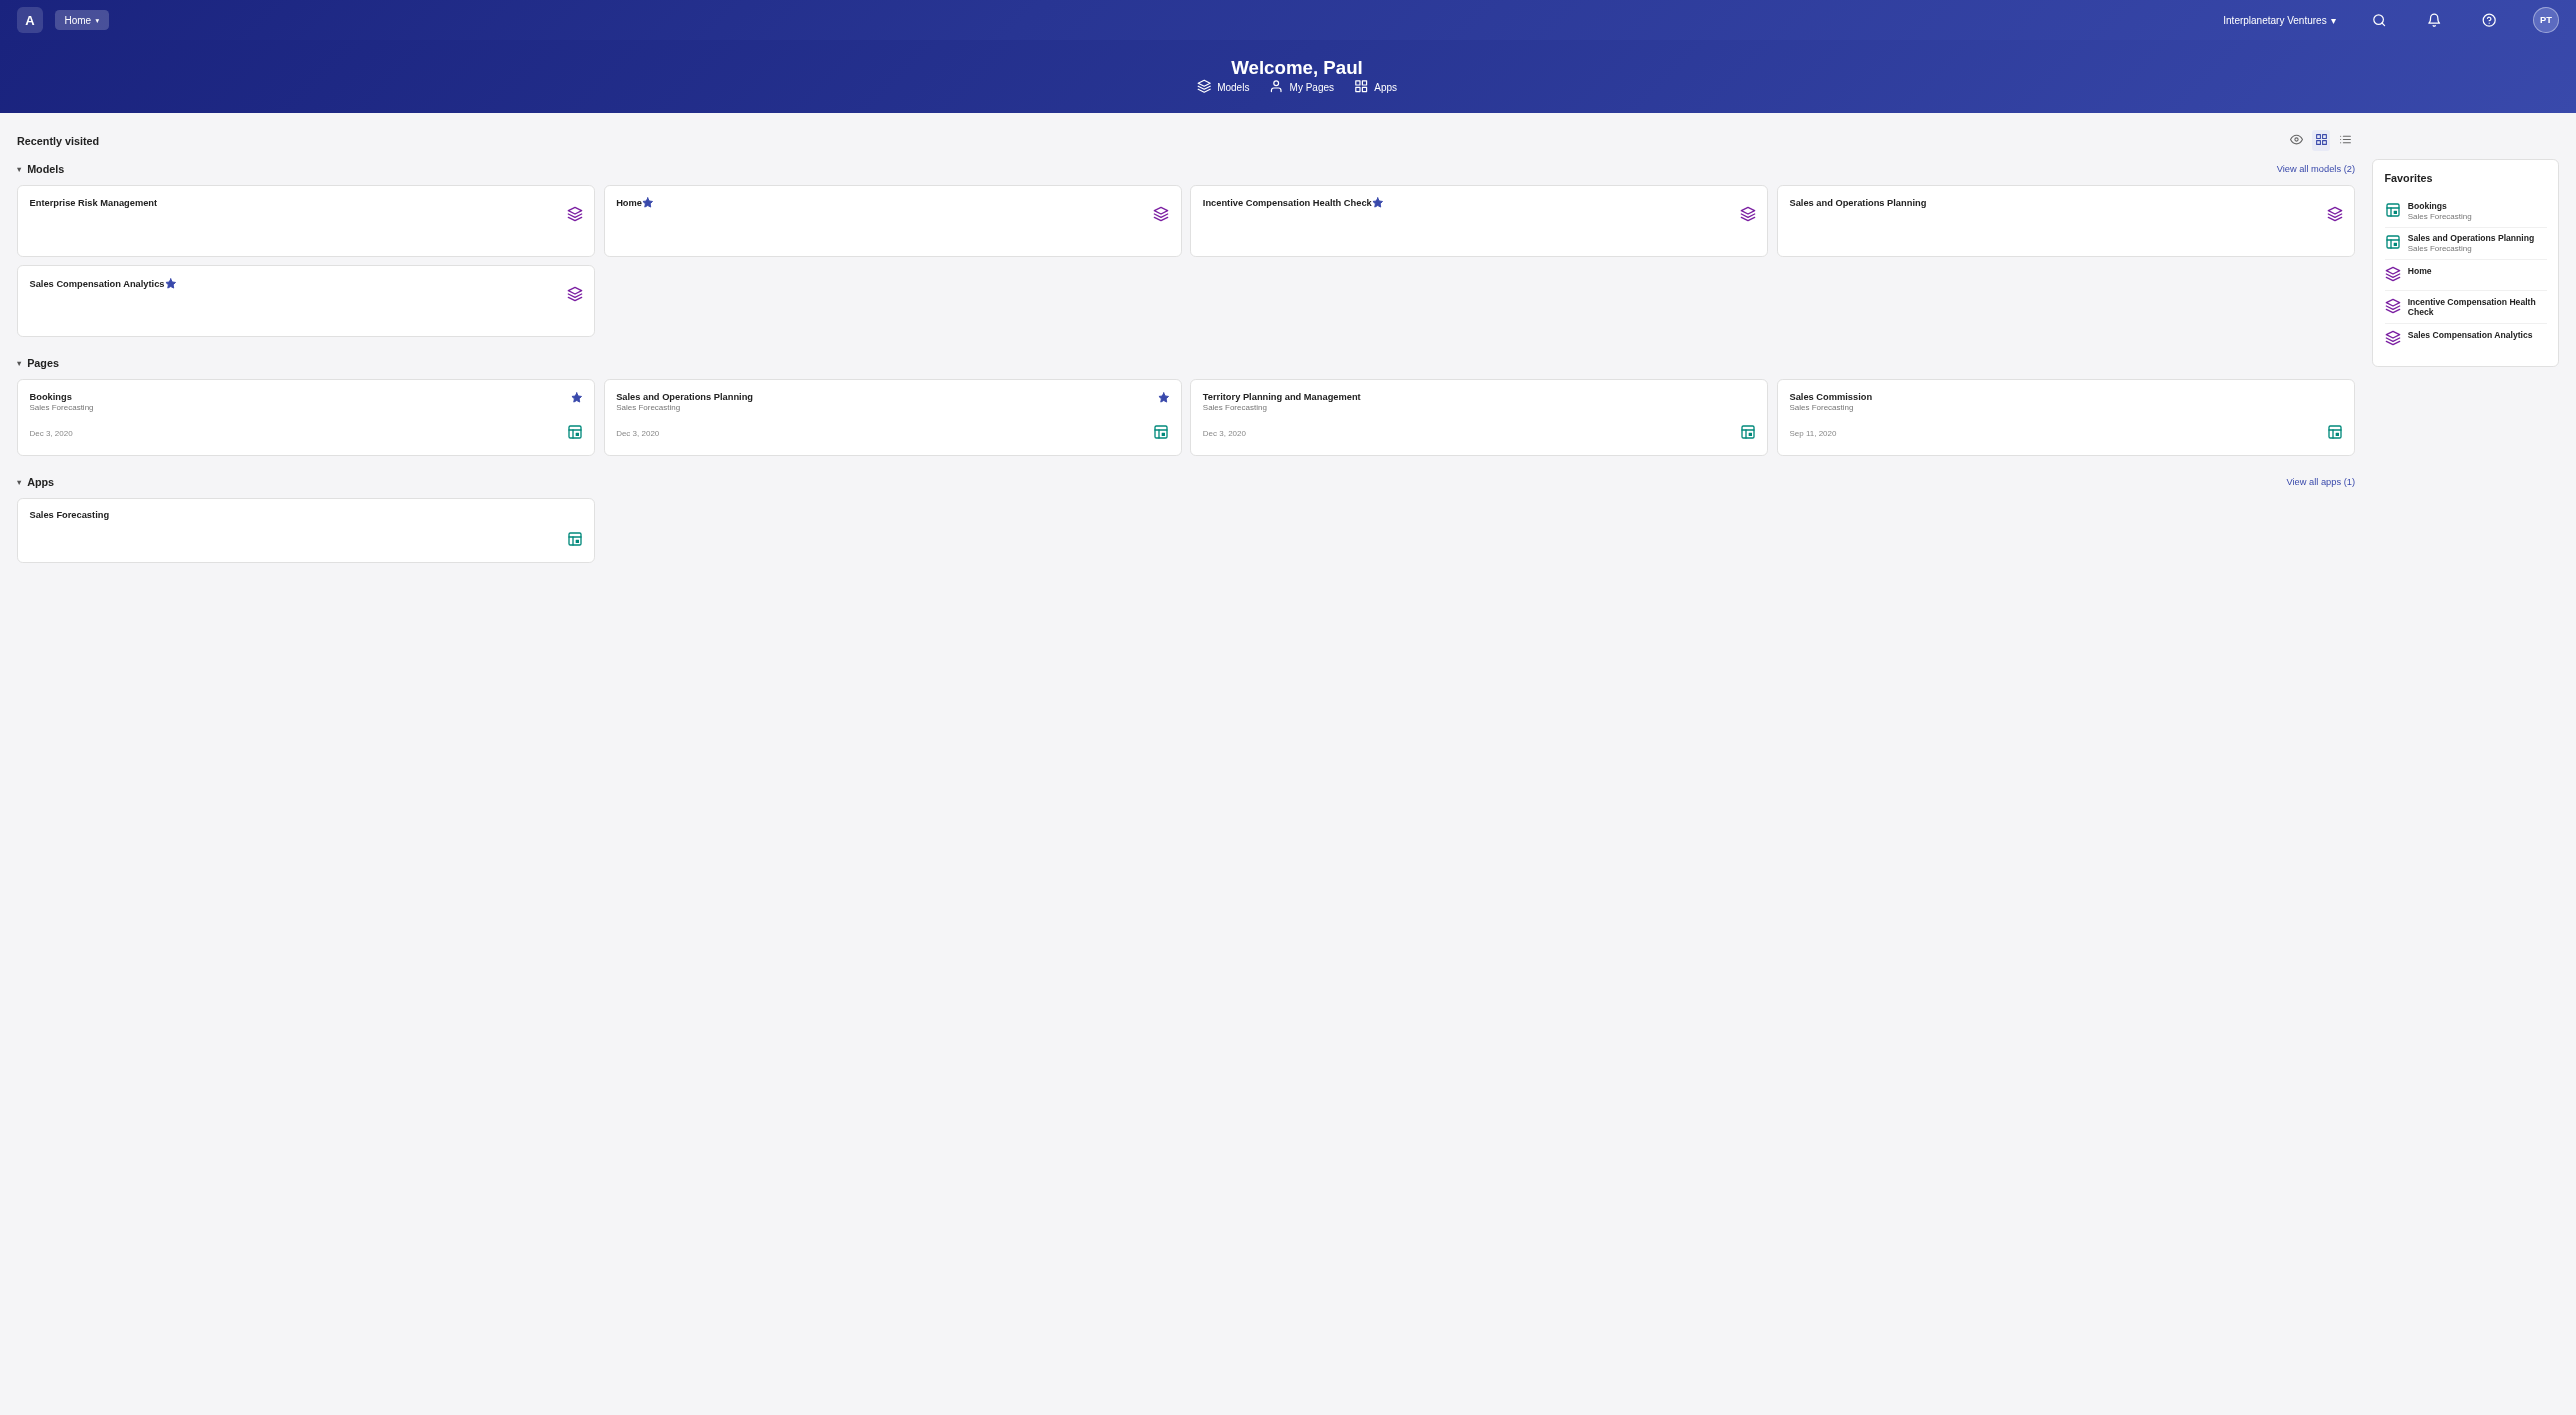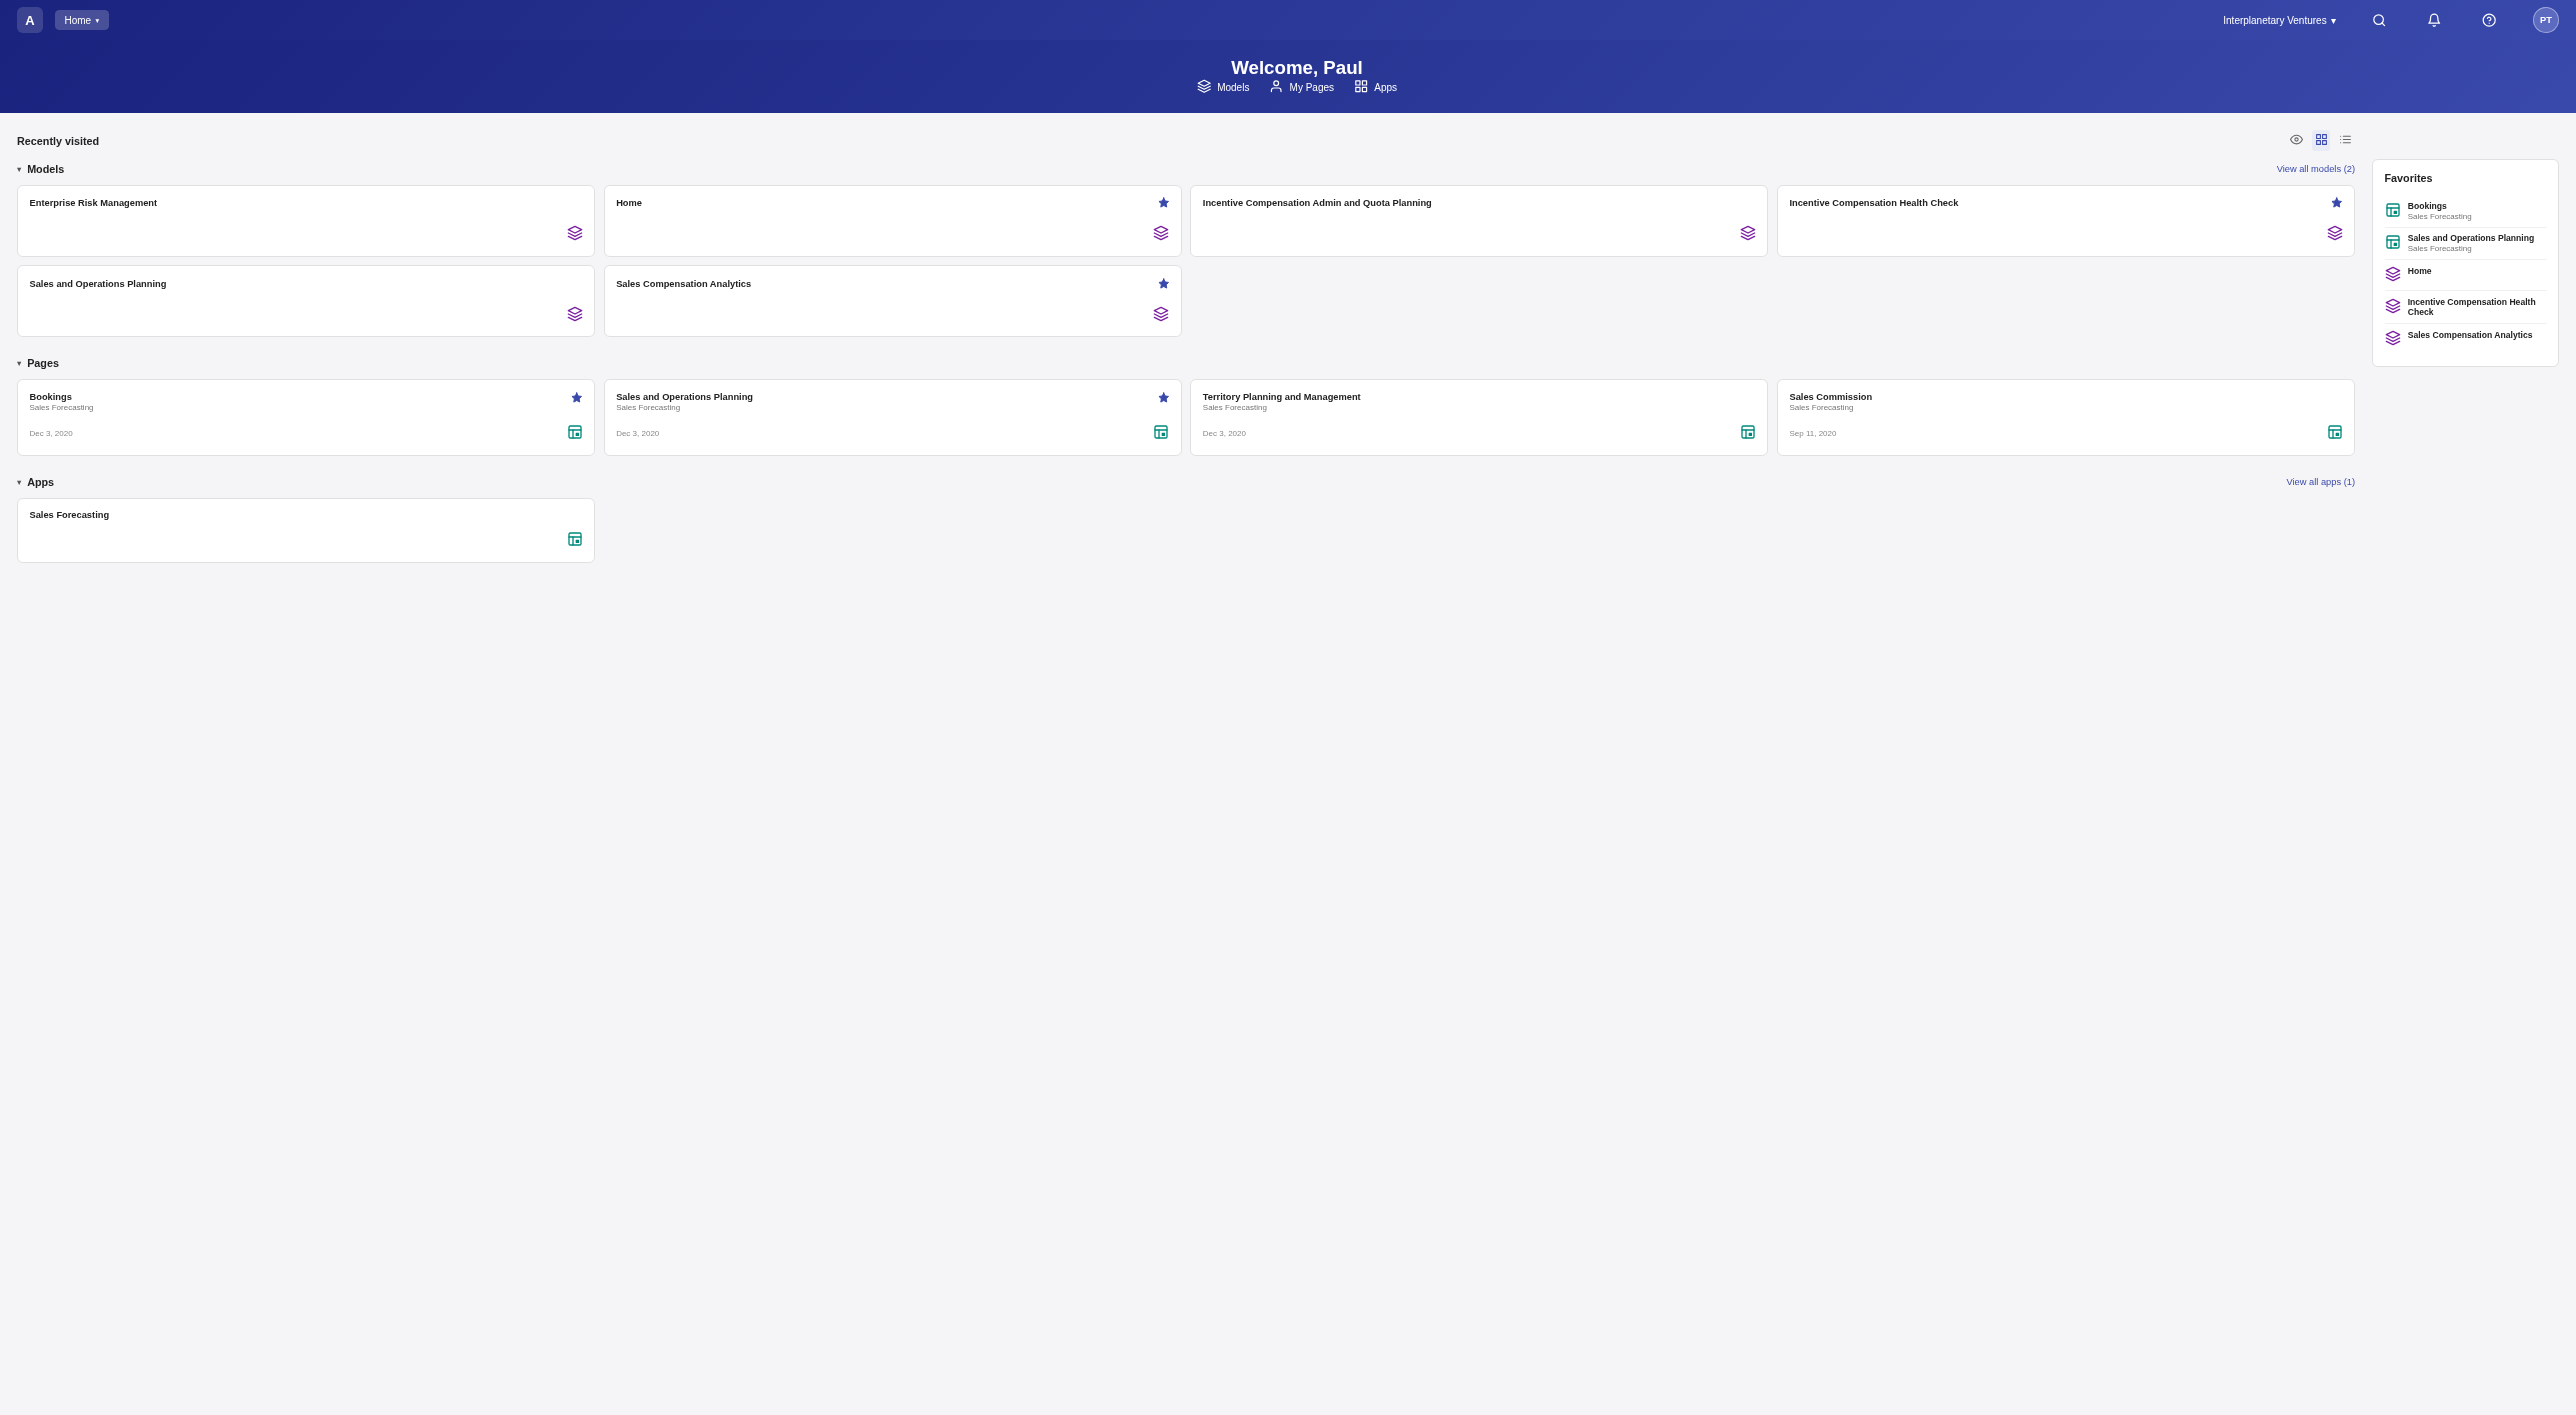--- a/index.html
+++ b/index.html
@@ -113,21 +113,21 @@
 
     
     .model-card {
       background: white;
       border: 0.7px solid #e0e0e0;
       border-radius: 5.8px;
       padding: 11.5px;
       cursor: pointer;
       position: relative;
       min-height: 72px;
-      display: flex; flex-direction: column; justify-content: space-between;
+      display: flex; flex-direction: row; justify-content: space-between;
       transition: box-shadow 0.15s;
     }
     .model-card-top {
       display: flex; justify-content: space-between; align-items: flex-start;
     }
     .model-card-title { font-size: 9.3px; font-weight: 600; color: #222; line-height: 1.4; }
     .model-card-bottom {
       display: flex; justify-content: flex-end; margin-top: 8.6px;
     }
     .model-cube-icon {
@@ -341,33 +341,20 @@
     <div class="model-card-bottom">
       <span class="model-cube-icon"><svg width="16" height="16" viewBox="0 0 24 24" fill="none" stroke="#7b1fa2" stroke-width="2" stroke-linecap="round" stroke-linejoin="round">
     <path d="M12 2L2 7l10 5 10-5-10-5z"></path>
                   <path d="M2 17l10 5 10-5"></path>
                   <path d="M2 12l10 5 10-5"></path>
   </svg></span>
     </div>
   </div>
           <div class="model-card">
     <div class="model-card-top">
-      <span class="model-card-title">Incentive Compensation Admin and Quota Planning</span>
-
-    </div>
-    <div class="model-card-bottom">
-      <span class="model-cube-icon"><svg width="16" height="16" viewBox="0 0 24 24" fill="none" stroke="#7b1fa2" stroke-width="2" stroke-linecap="round" stroke-linejoin="round">
-    <path d="M12 2L2 7l10 5 10-5-10-5z"></path>
-                  <path d="M2 17l10 5 10-5"></path>
-                  <path d="M2 12l10 5 10-5"></path>
-  </svg></span>
-    </div>
-  </div>
-          <div class="model-card">
-    <div class="model-card-top">
       <span class="model-card-title">Incentive Compensation Health Check</span>
       <span><svg width="11.5" height="11.5" viewBox="0 0 24 24" fill="#3949ab" stroke="#3949ab" stroke-width="2" stroke-linecap="round" stroke-linejoin="round">
     <polygon points="12 2 15.09 8.26 22 9.27 17 14.14 18.18 21.02 12 17.77 5.82 21.02 7 14.14 2 9.27 8.91 8.26 12 2"></polygon>
   </svg></span>
     </div>
     <div class="model-card-bottom">
       <span class="model-cube-icon"><svg width="16" height="16" viewBox="0 0 24 24" fill="none" stroke="#7b1fa2" stroke-width="2" stroke-linecap="round" stroke-linejoin="round">
     <path d="M12 2L2 7l10 5 10-5-10-5z"></path>
                   <path d="M2 17l10 5 10-5"></path>
                   <path d="M2 12l10 5 10-5"></path>

